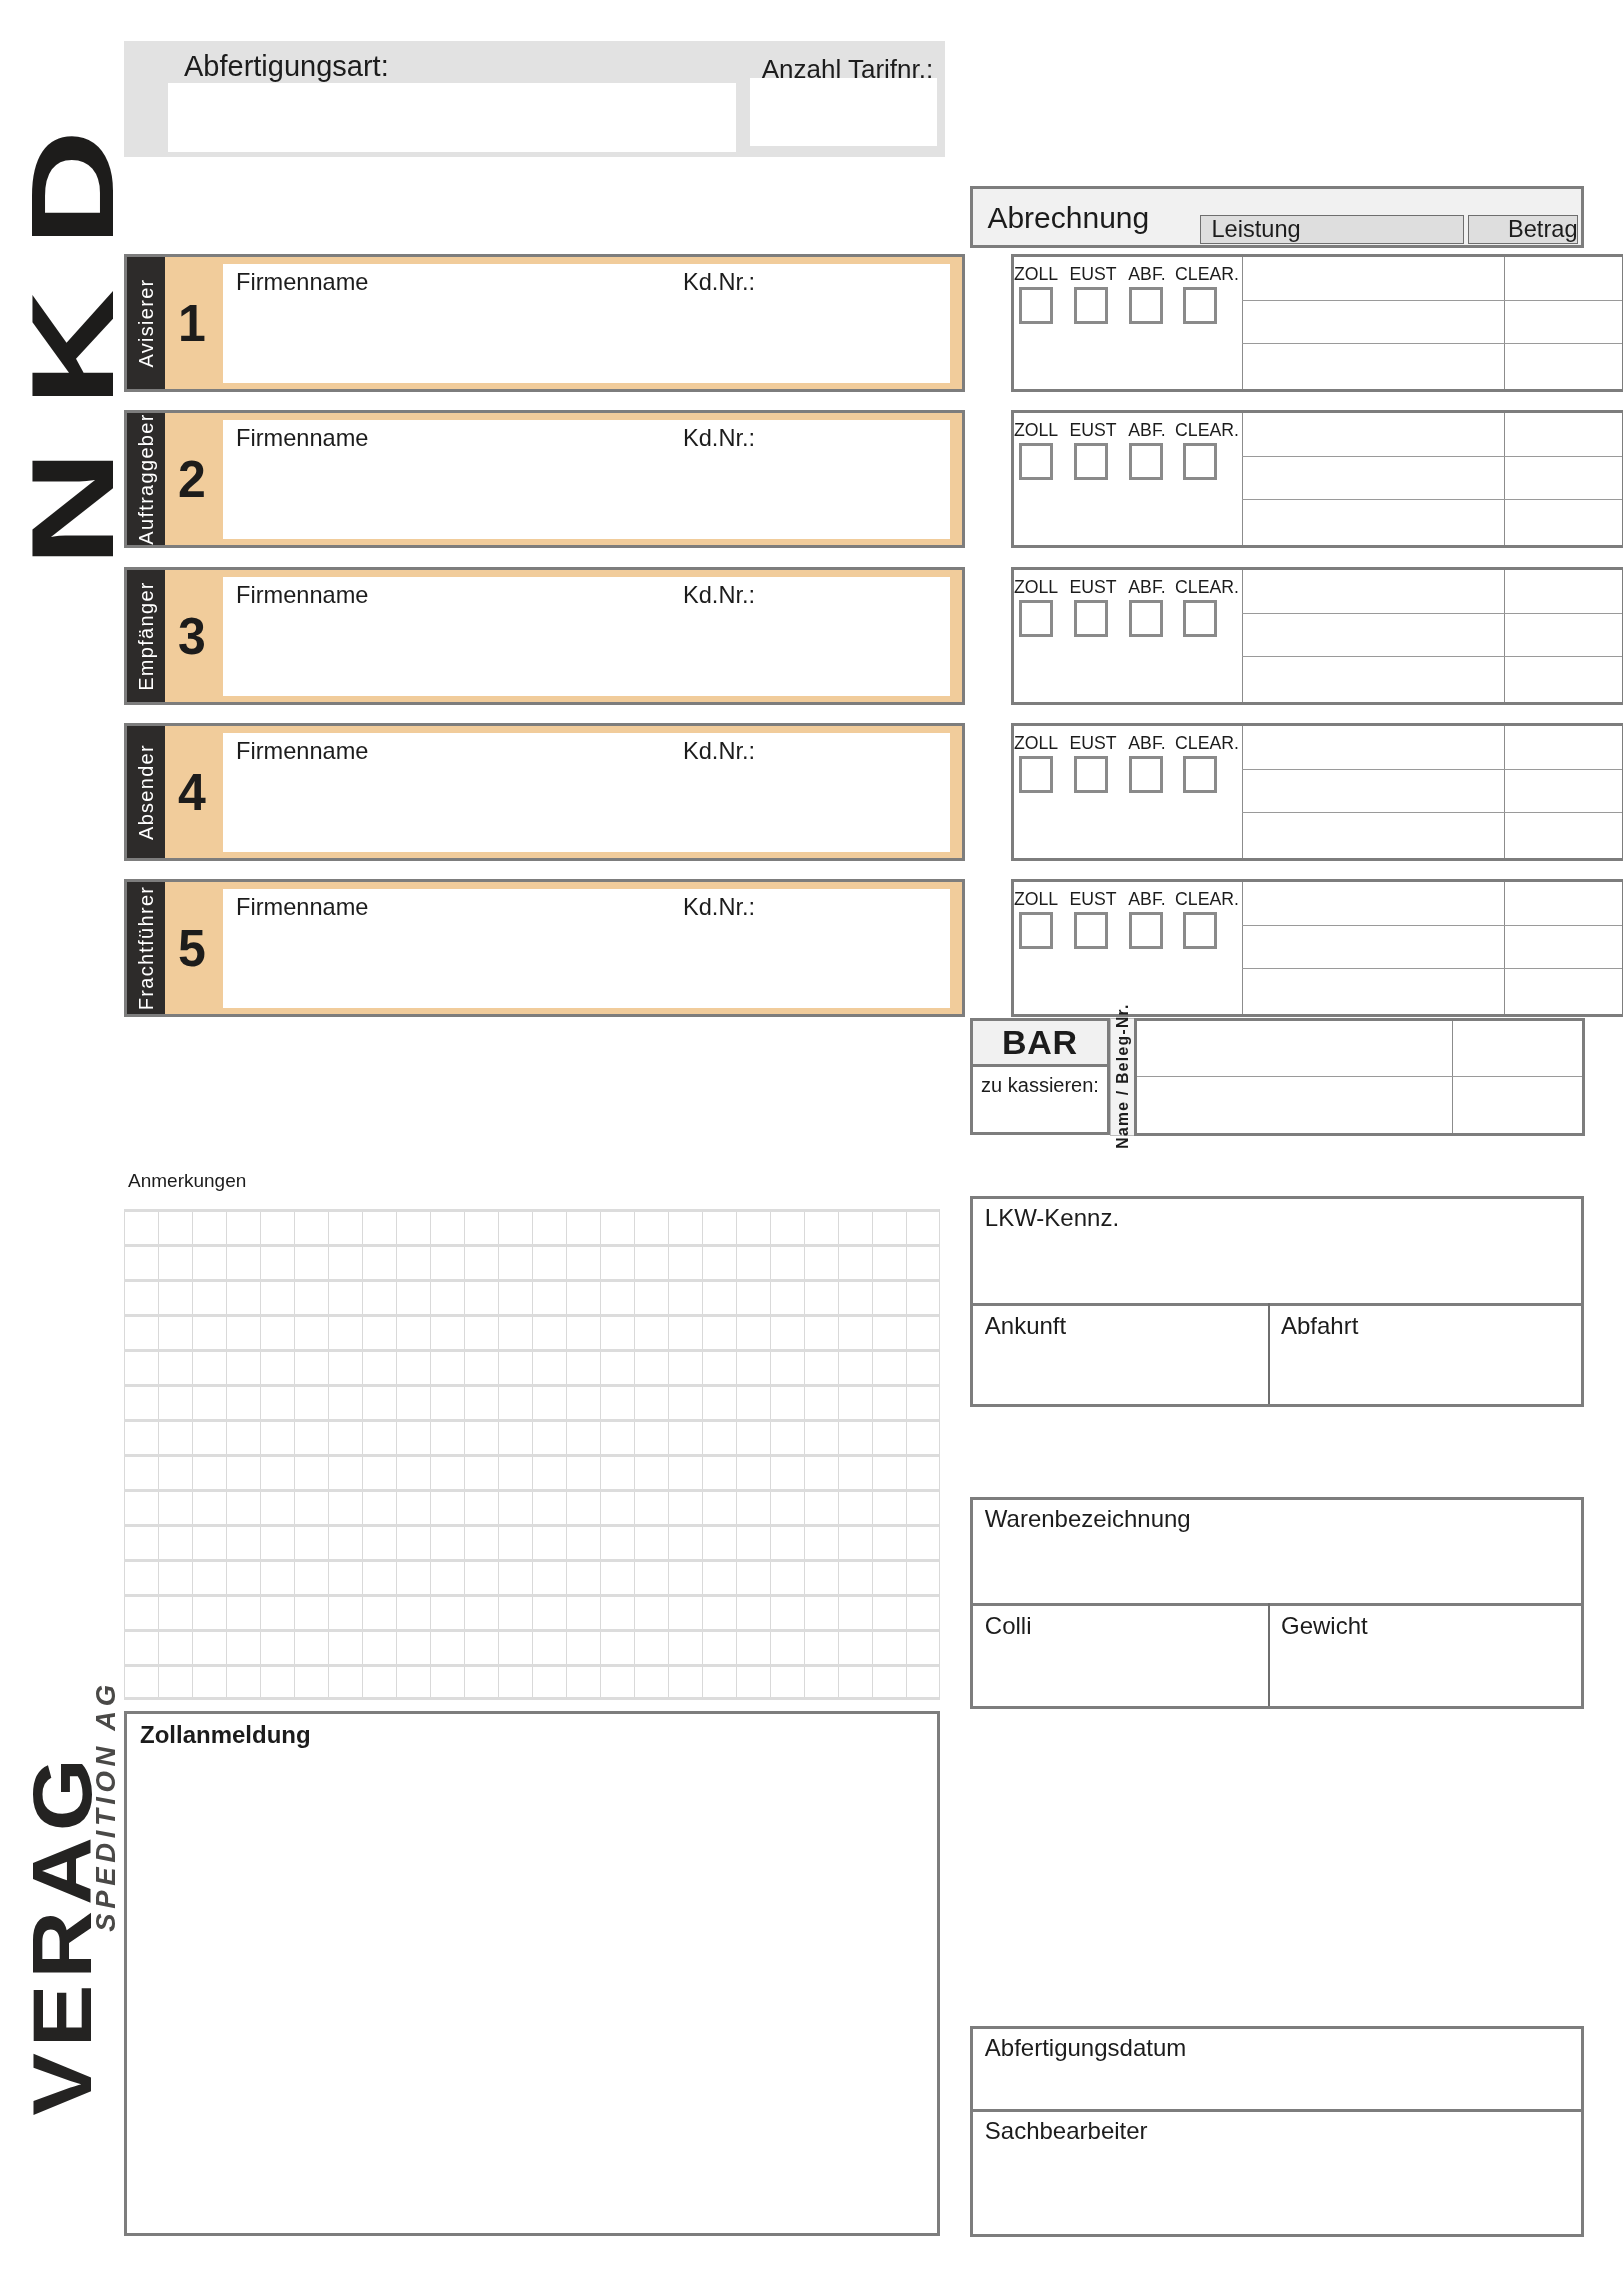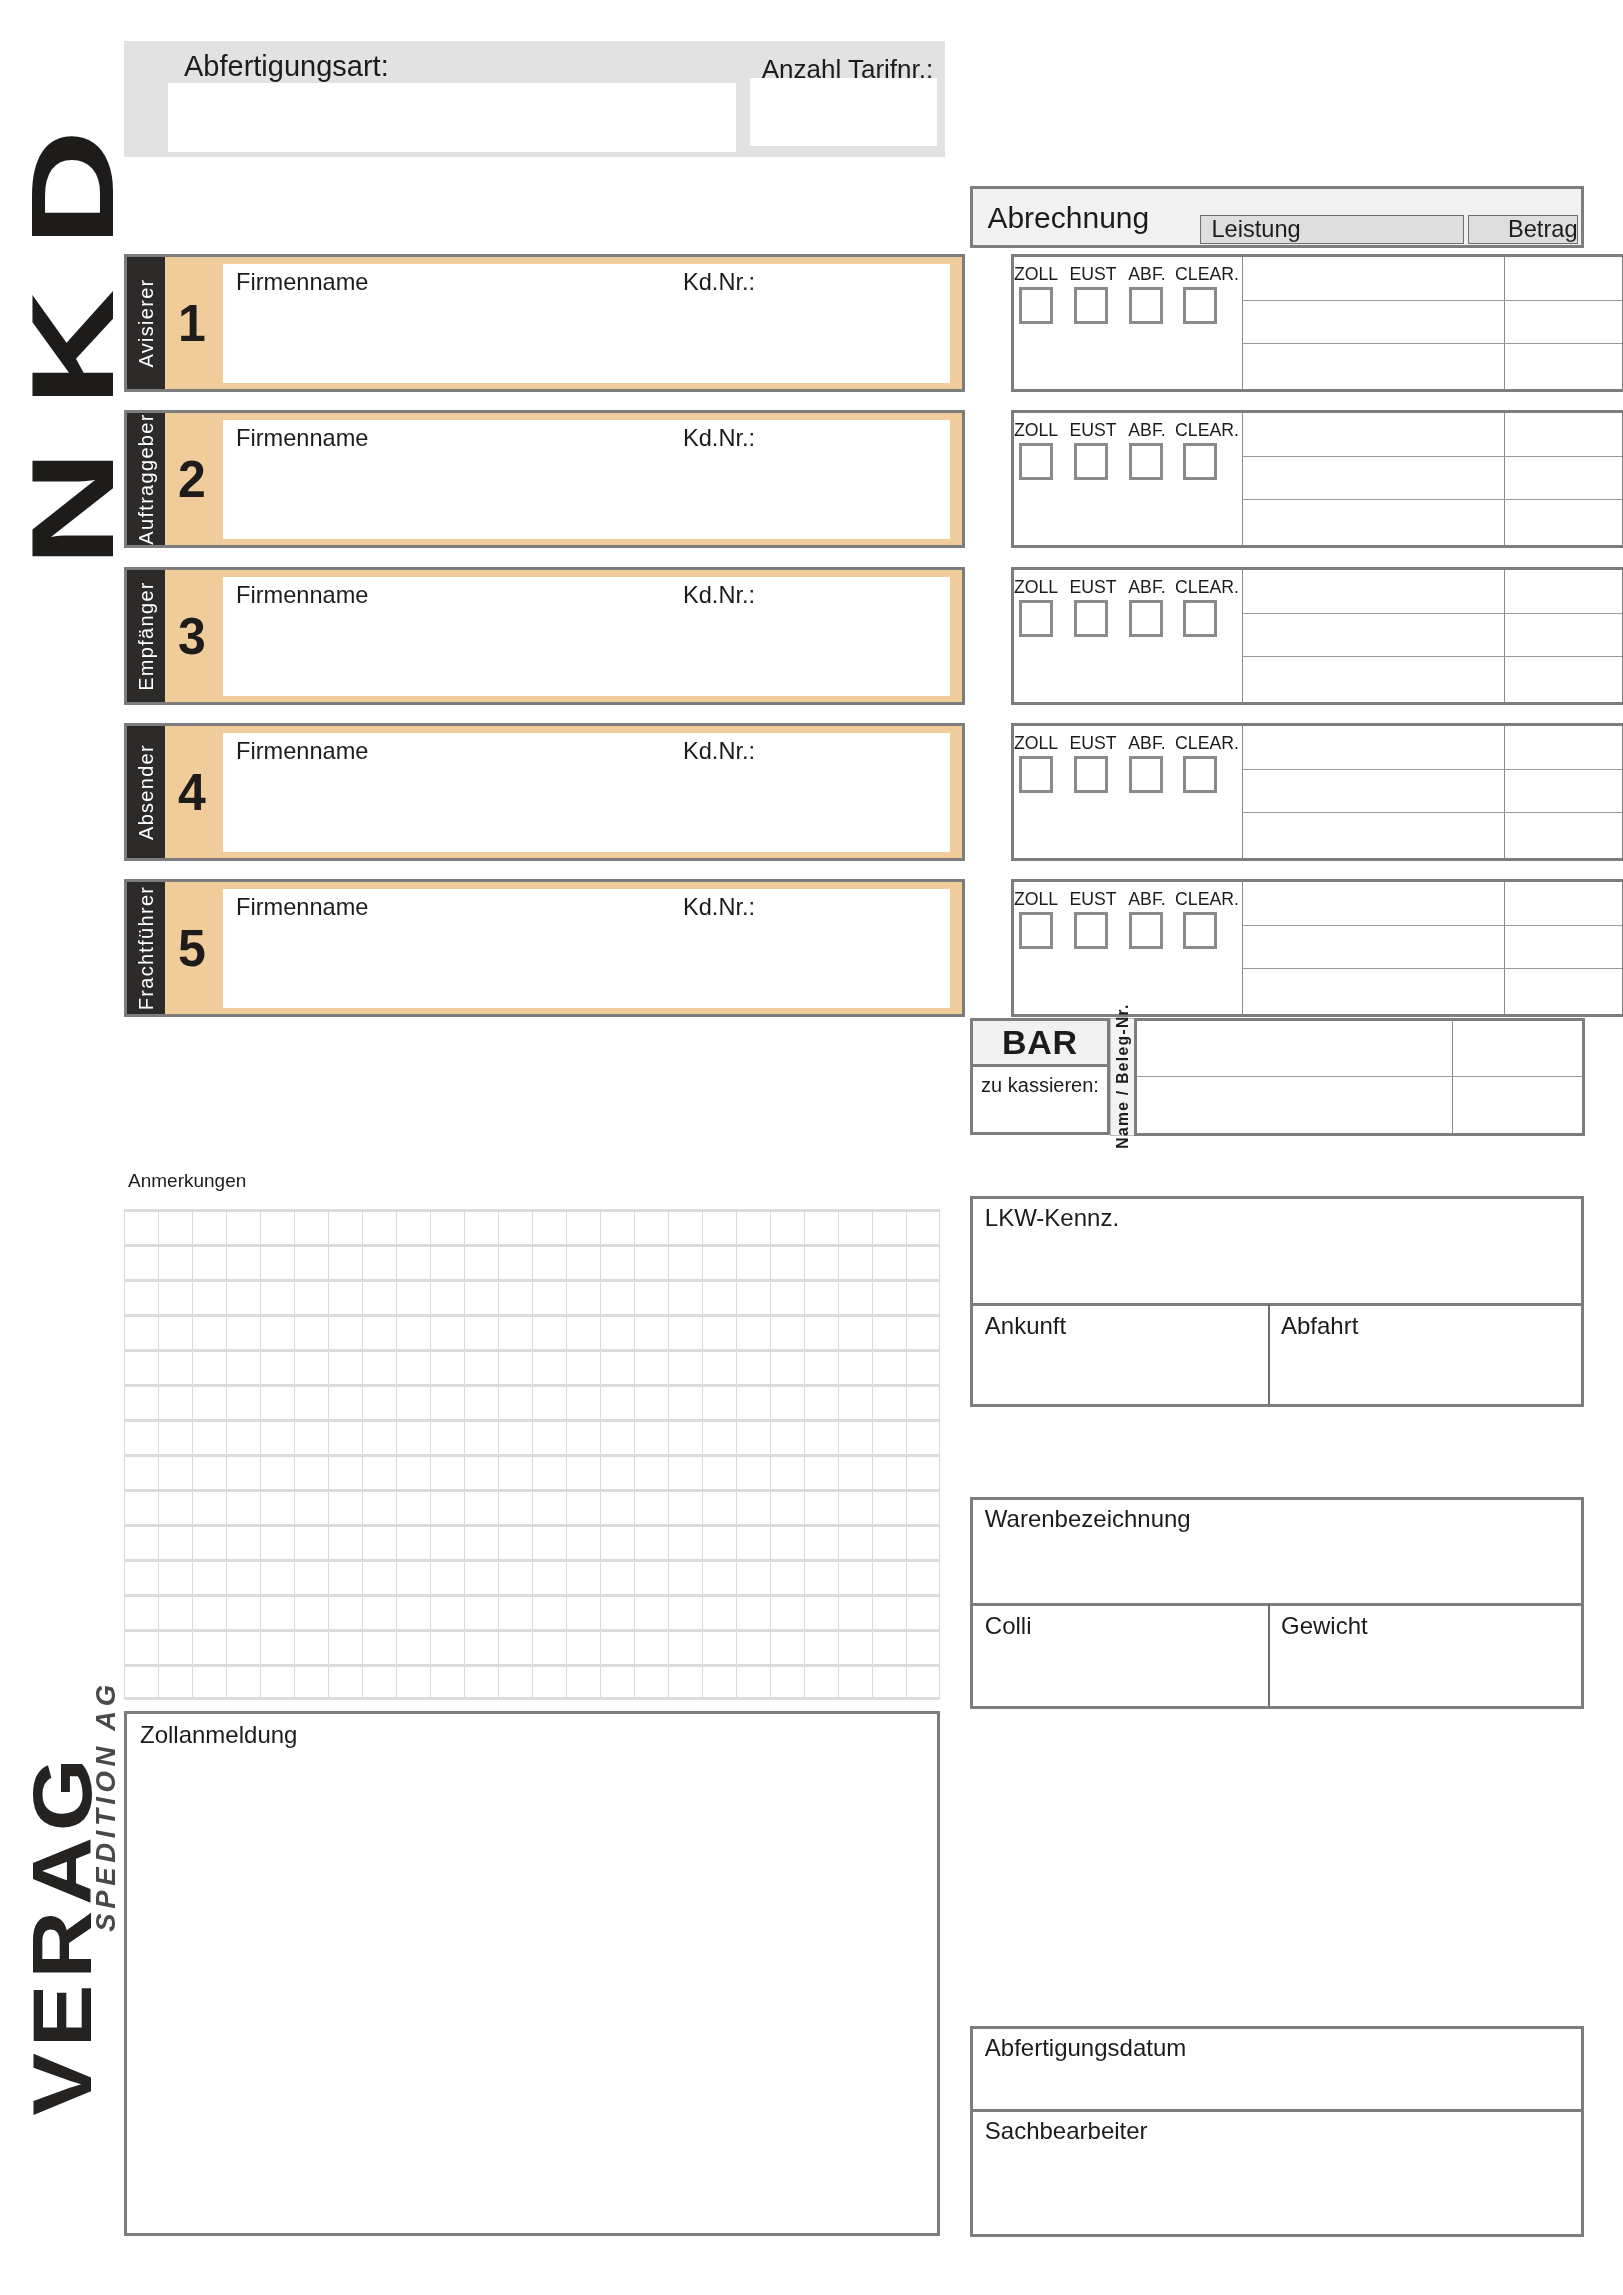--- a/index.html
+++ b/index.html
@@ -70,21 +70,21 @@
 
   
   .anmlabel{left:128px;top:1170px;font-size:19px;}
   .grid{left:124px;top:1209px;width:816px;height:491px;
         background-image:
           linear-gradient(to bottom,#DCDCDC 0,#DCDCDC 3.3px,transparent 3.3px),
           linear-gradient(to right,#D9D9D9 0,#D9D9D9 1.3px,transparent 1.3px);
         background-size:100% 35px,34px 100%;
         border-right:1.3px solid #D9D9D9;border-bottom:3.3px solid #DCDCDC;box-sizing:border-box;}
   .zollbox{left:124px;top:1711px;width:816px;height:525px;border:3.9px solid #7D7D7D;background:#fff;box-sizing:border-box;}
-  .boxlabel{position:absolute;left:13px;top:6.5px;font-size:24px;}
+  .boxlabel{position:absolute;left:13px;top:6.5px;font-size:24px;font-weight:bold;}
 
   
   .group{border:3.9px solid #7D7D7D;background:#fff;box-sizing:border-box;}
   .lkwgroup{left:970px;top:1176px;width:614px;height:211px;margin-top:20px;}
   .warengroup{left:970px;top:1497px;width:614px;height:212px;}
   .datumgroup{left:970px;top:2026px;width:614px;height:211px;}
   .ghdiv{position:absolute;left:0;right:0;height:3.3px;background:#7D7D7D;}
   .gvdiv{position:absolute;width:2px;background:#6e6e6e;}
   .glabel{position:absolute;font-size:24px;}
 </style>

